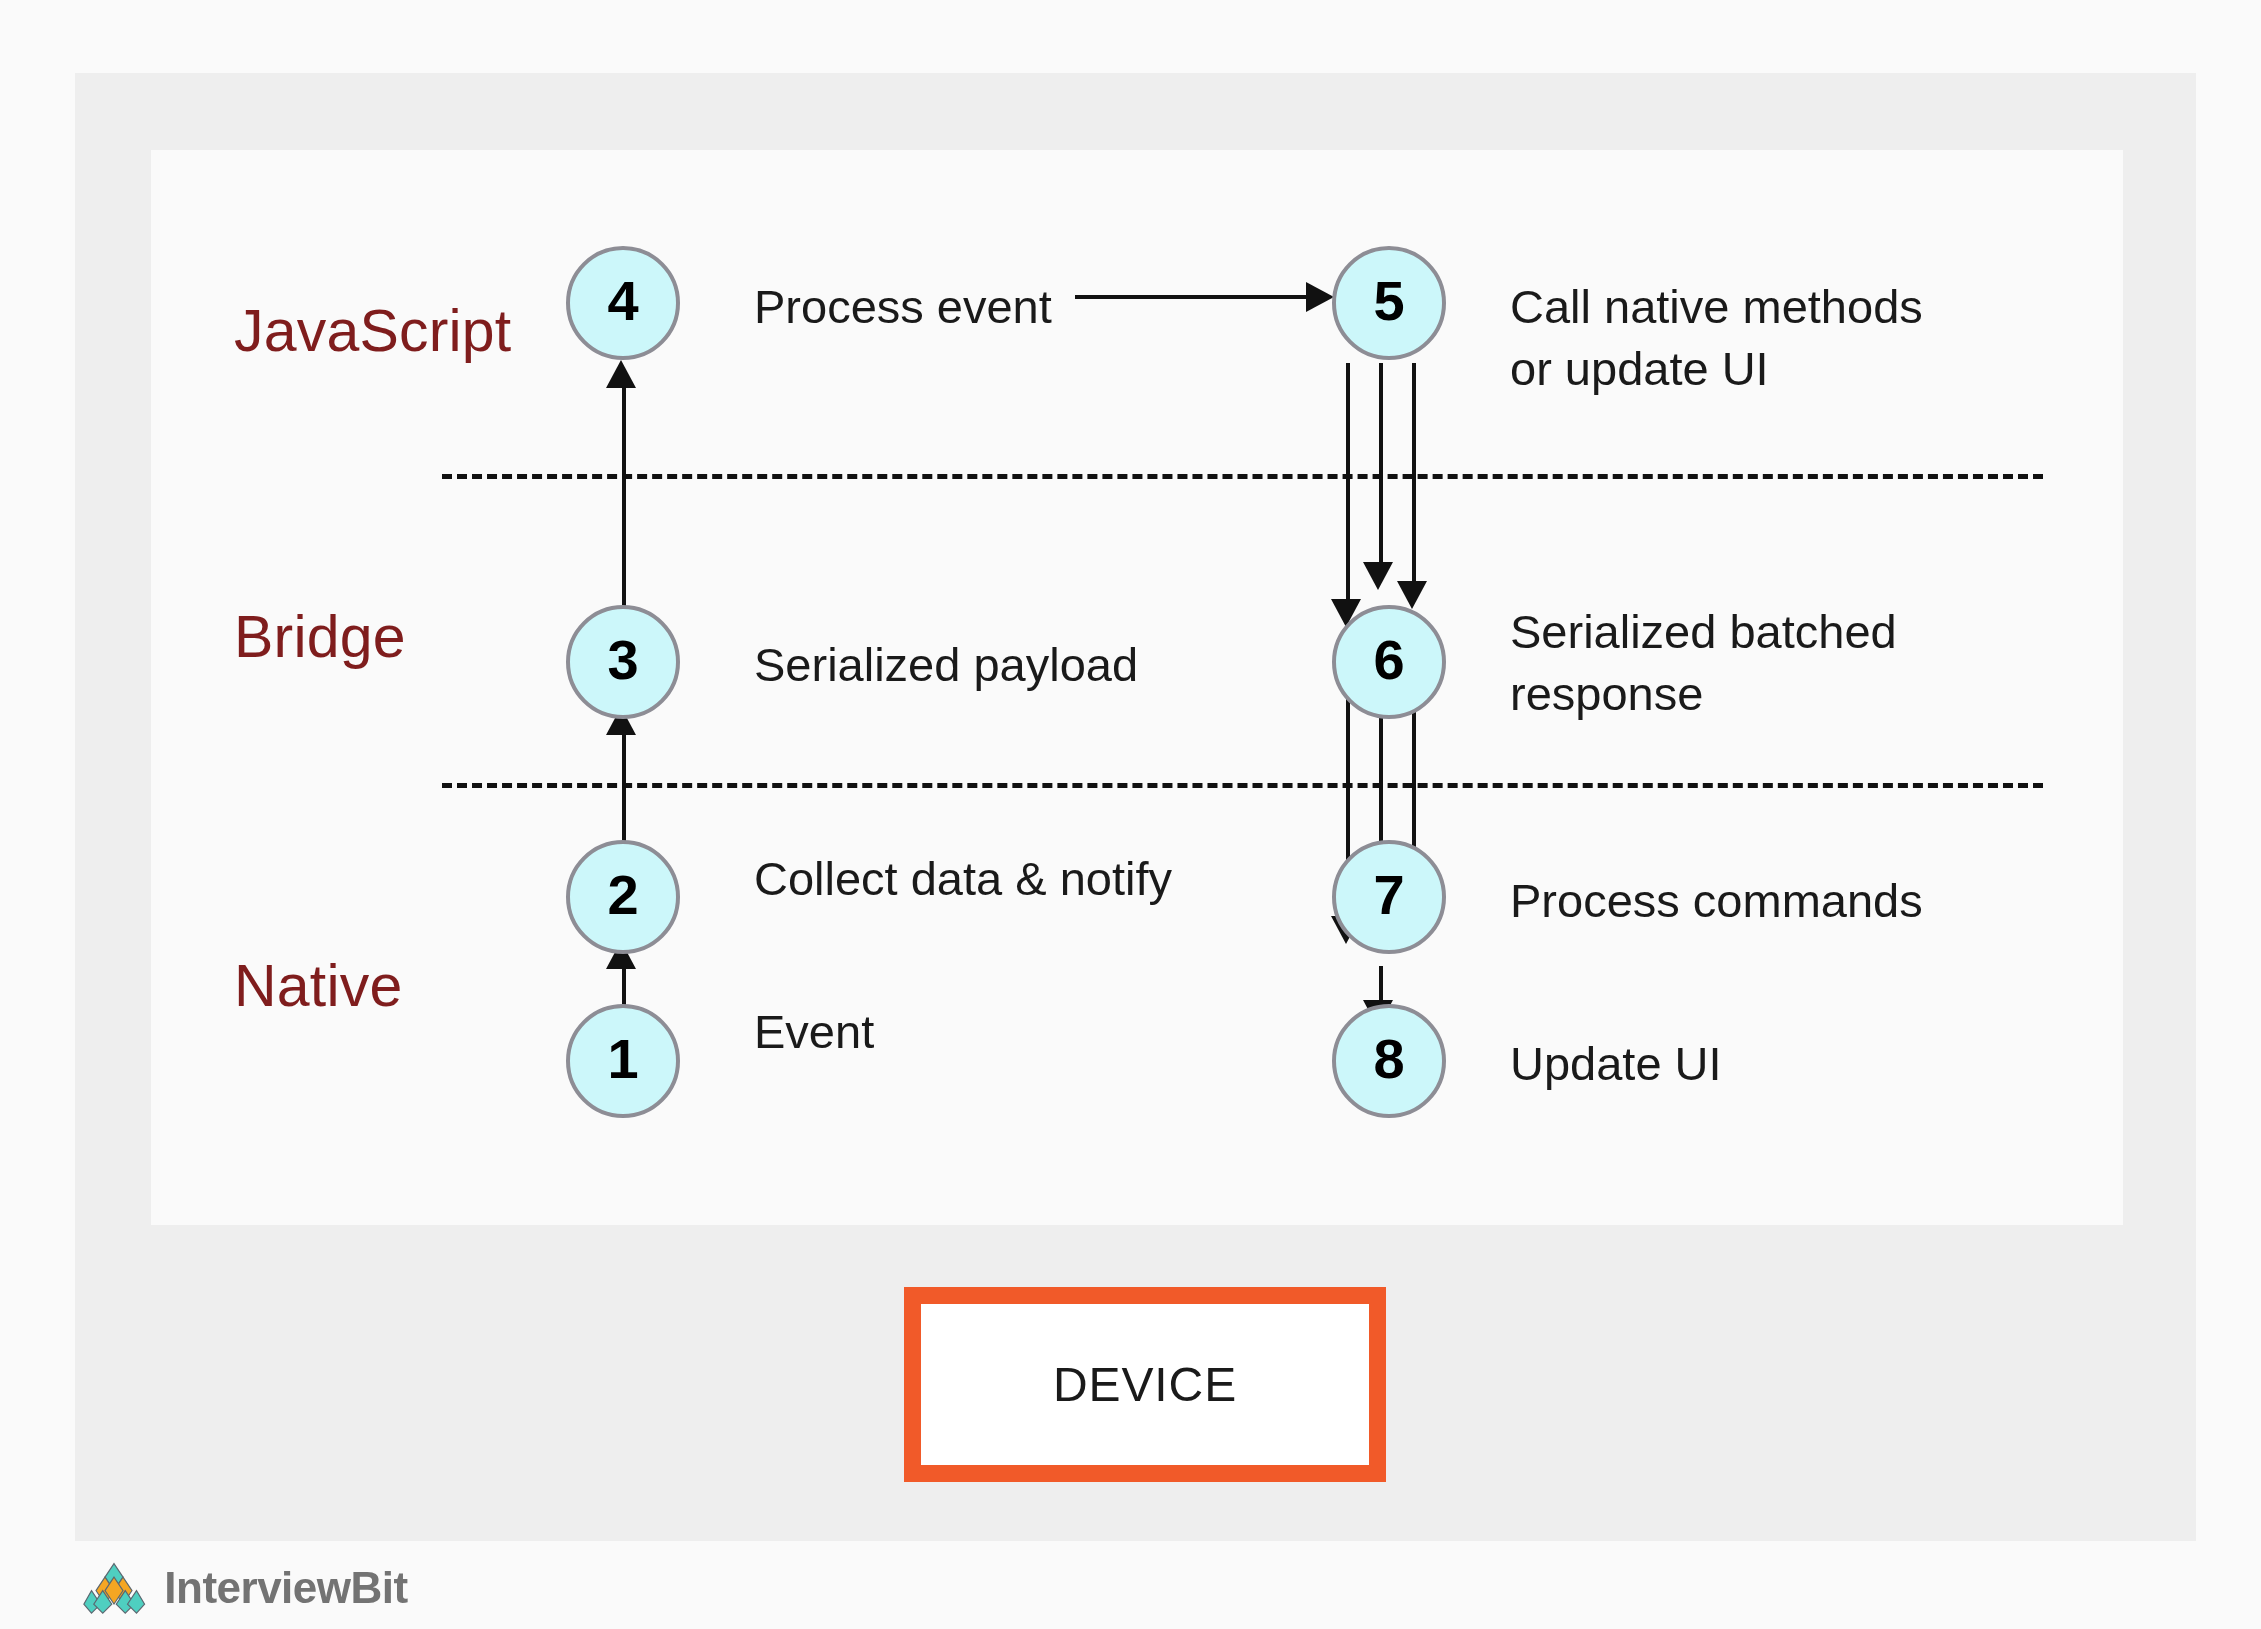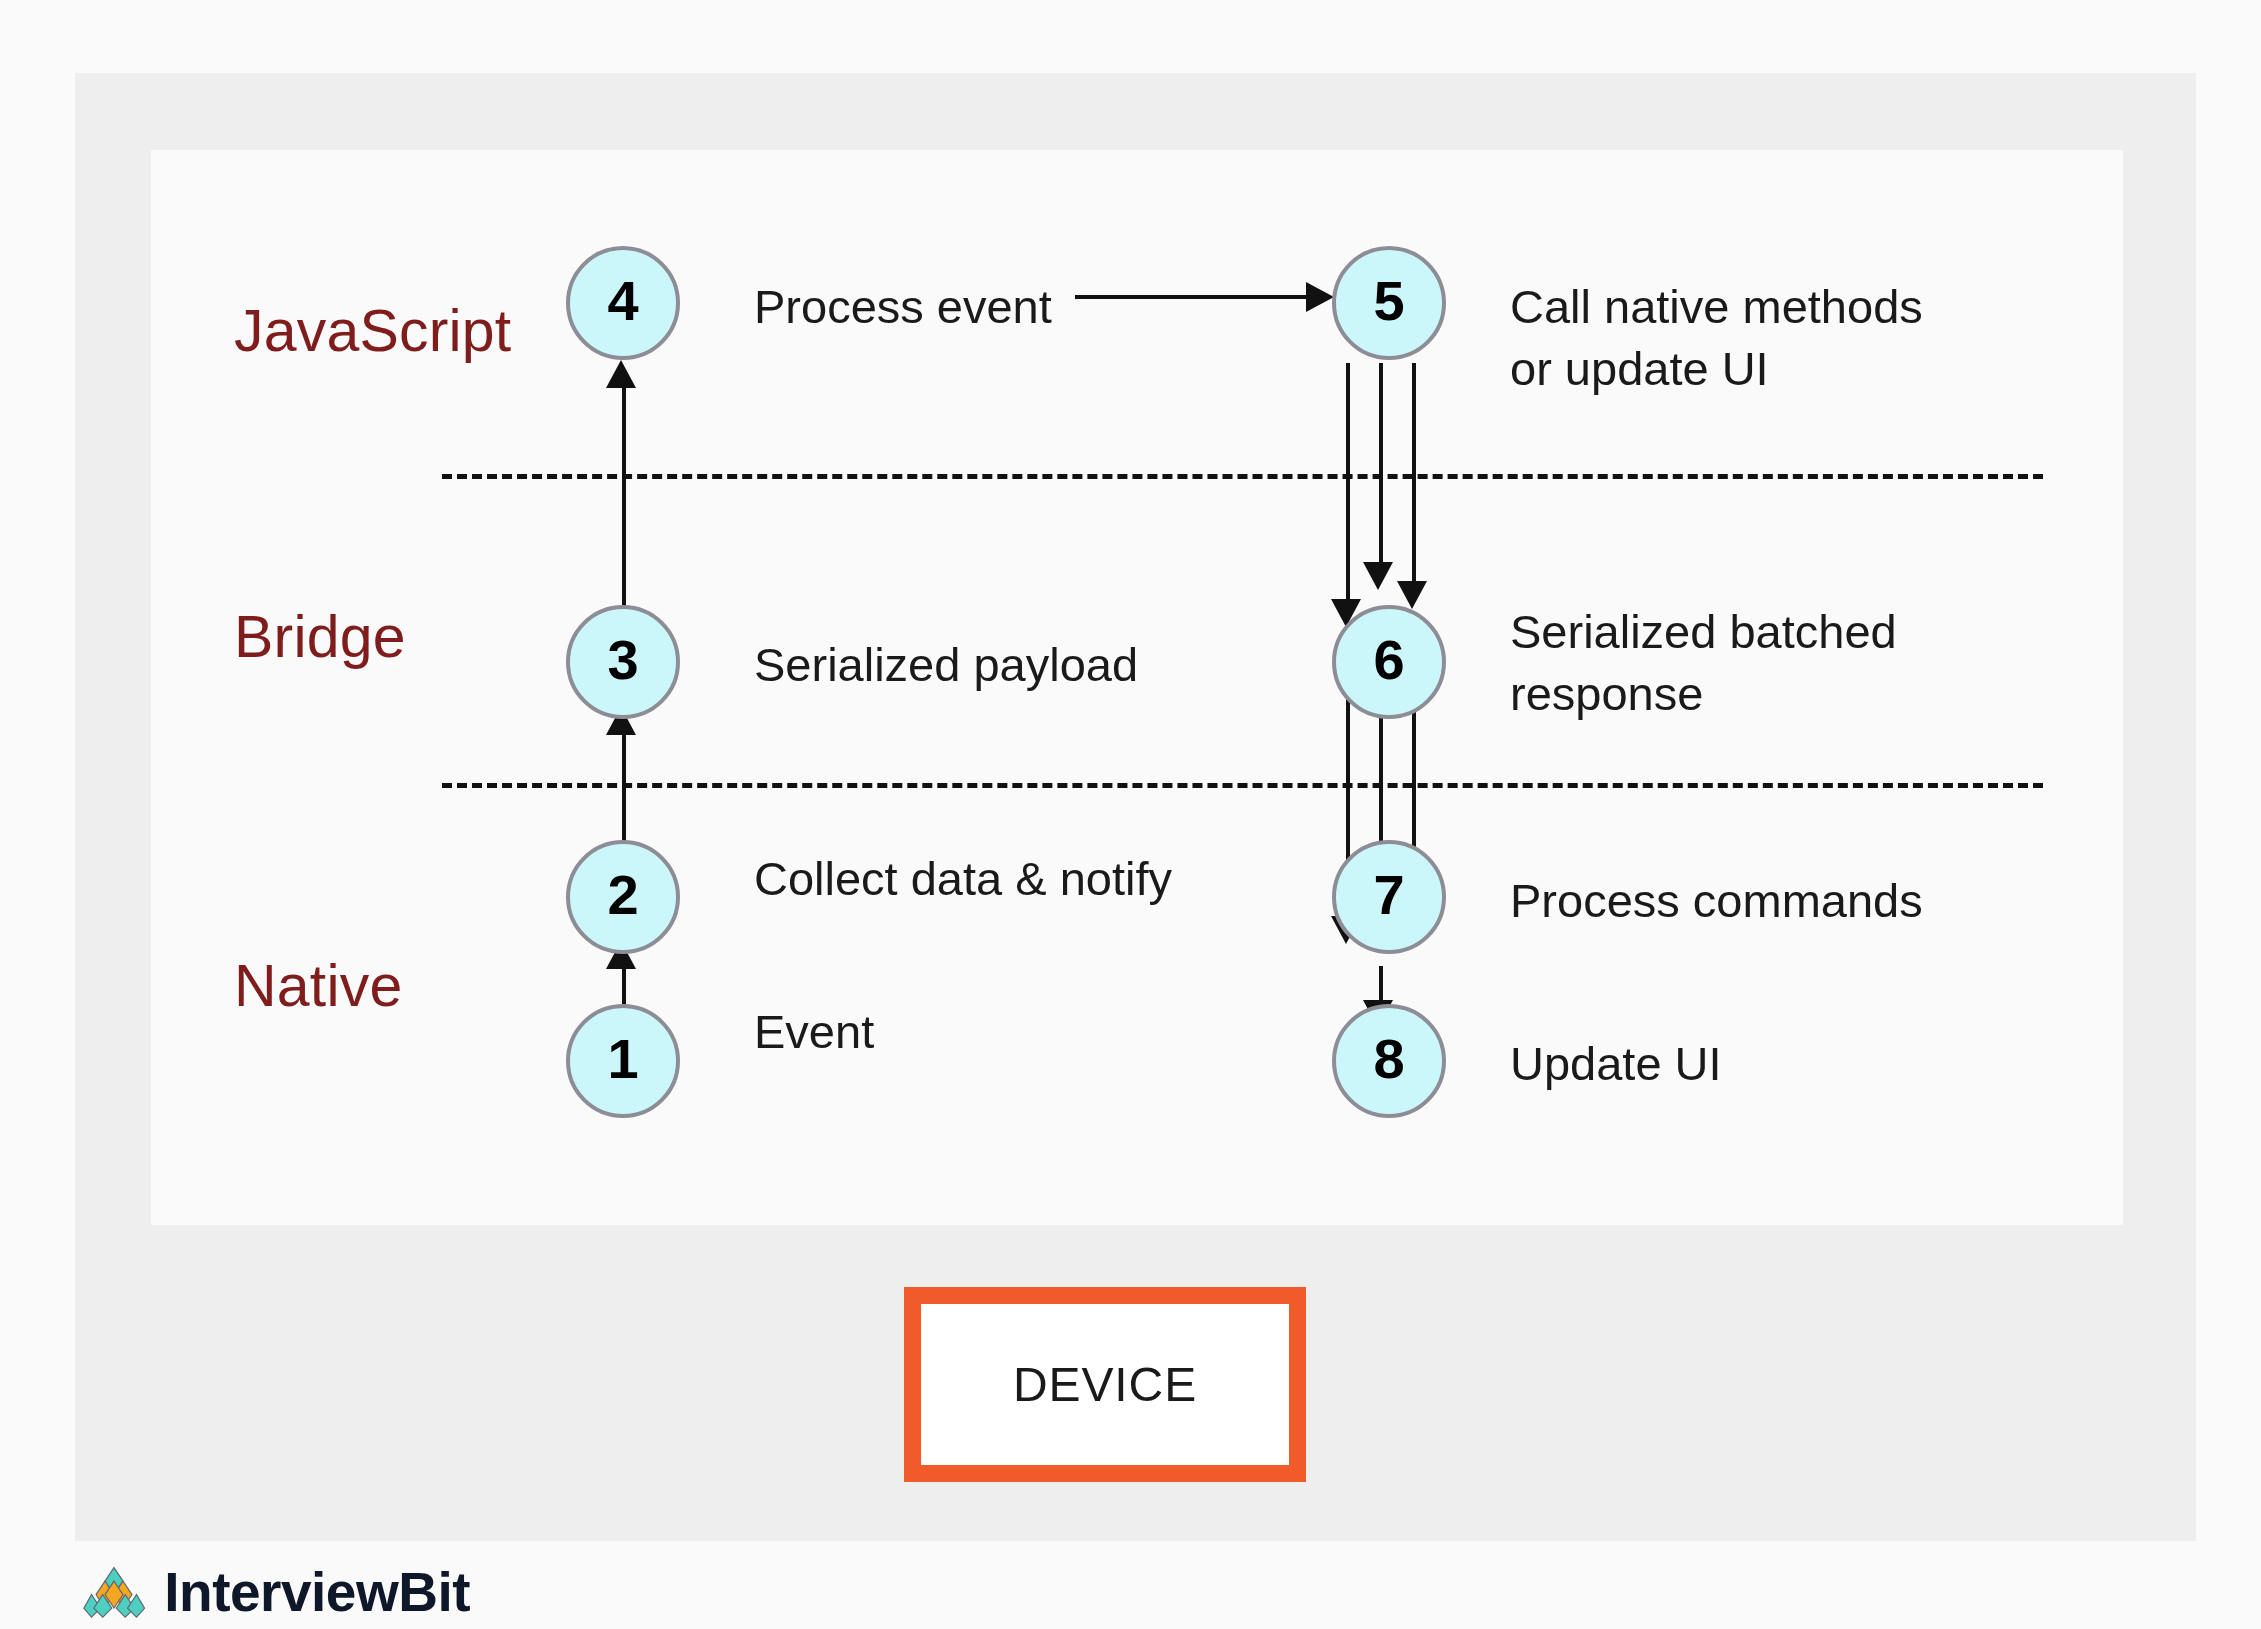--- a/index.html
+++ b/index.html
@@ -120,21 +120,21 @@
     border-top: 15.4px solid transparent;
     border-bottom: 15.4px solid transparent;
     border-left: 28px solid #111111;
   }
 
   
   #device-box {
     position: absolute;
     left: 904px;
     top: 1287px;
-    width: 402px;
+    width: 482px;
     height: 195px;
     background: #ffffff;
     border: 17px solid #f15a29;
     box-sizing: border-box;
     display: flex;
     align-items: center;
     justify-content: center;
   }
   #device-label {
     font-size: 48px;
@@ -145,23 +145,23 @@
   
   #brand {
     position: absolute;
     left: 80px;
     top: 1560px;
     display: flex;
     align-items: center;
     gap: 16.3px;
   }
   #brand-text {
-    font-size: 55px;
+    font-size: 44px;
     font-weight: bold;
-    color: #0f172a;
+    color: #737373;
     letter-spacing: -0.5px;
   }
 </style>
 </head>
 <body>
 
 <div id="stage">
 
   <div id="outer-frame"></div>
   <div id="diagram-panel"></div>

